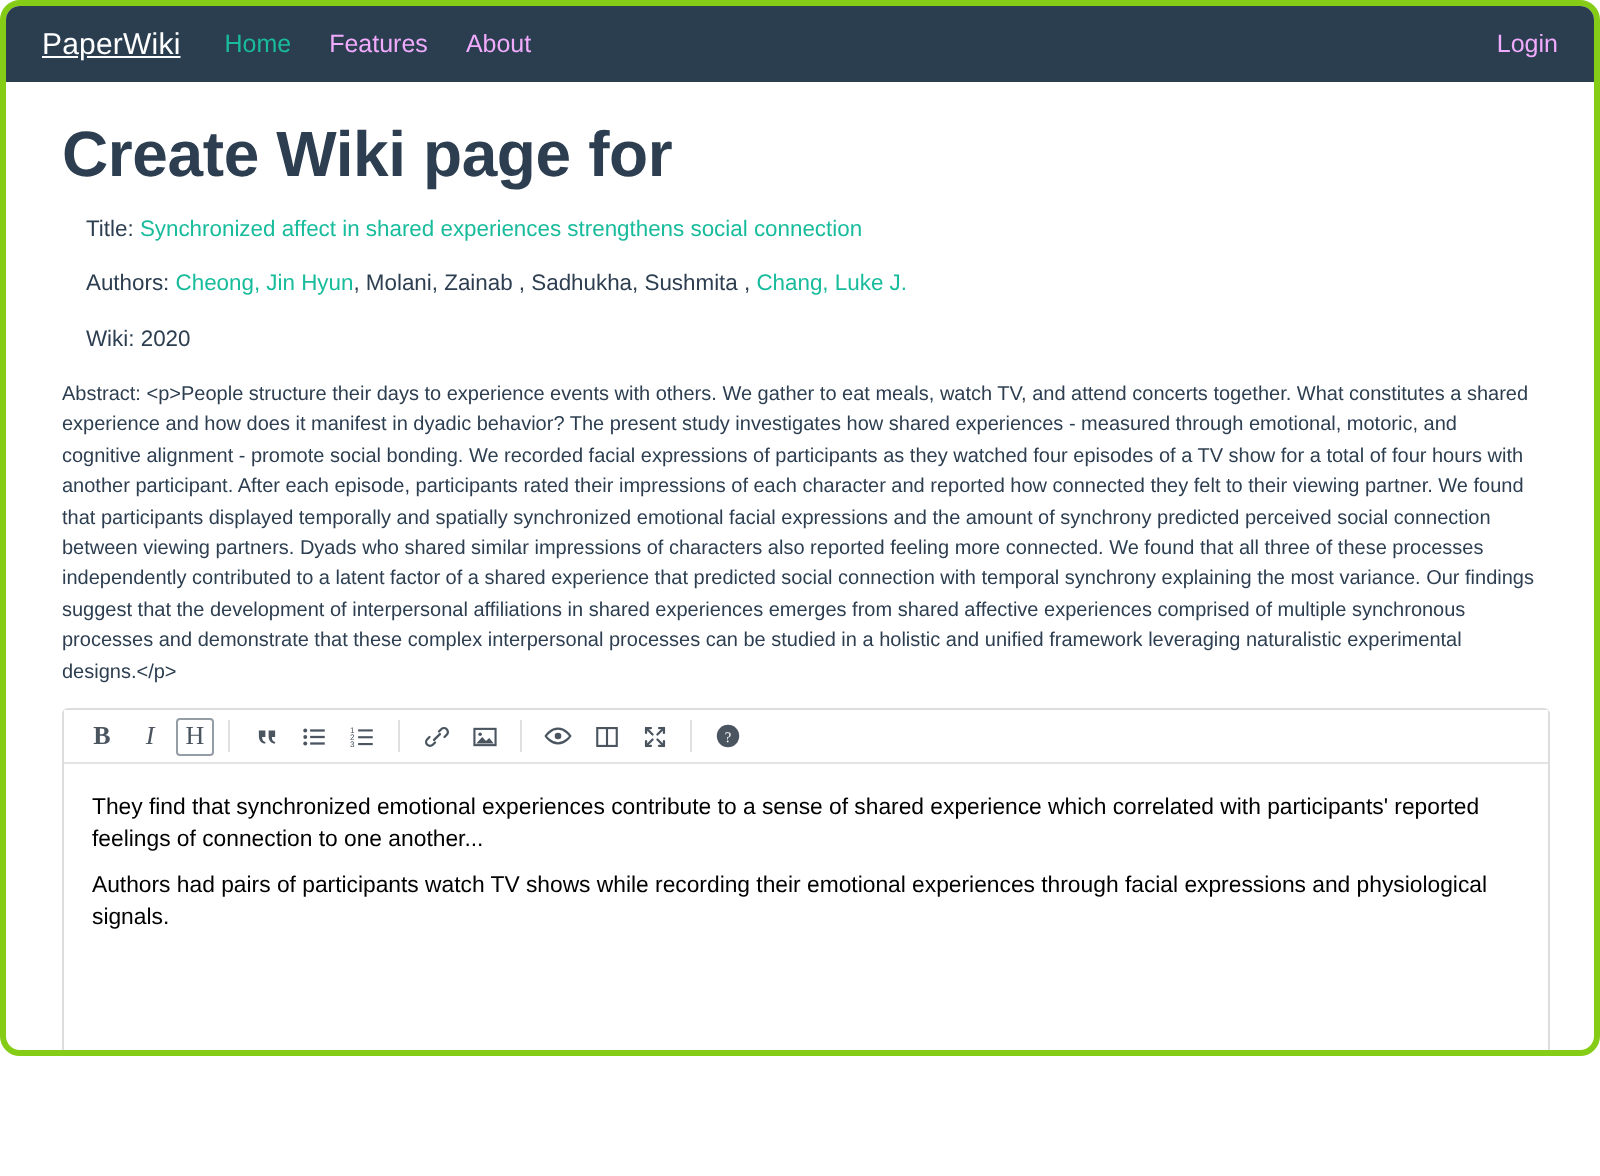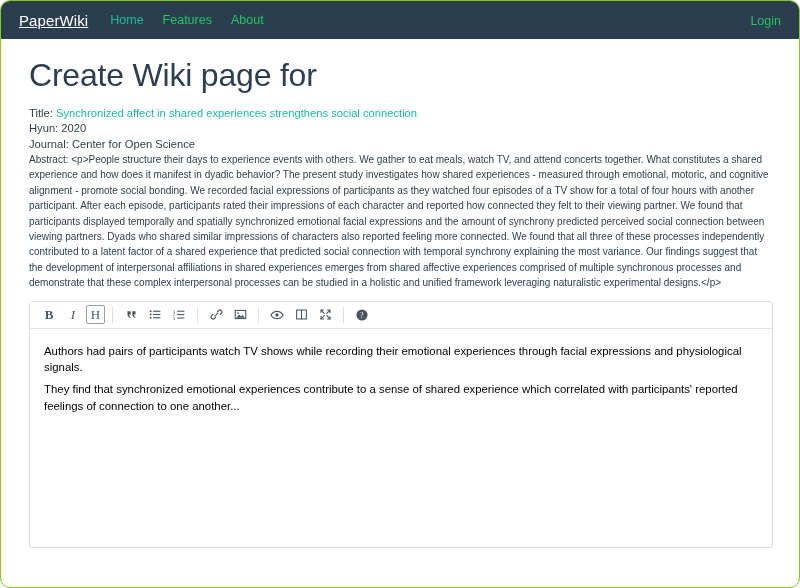--- a/index.html
+++ b/index.html
@@ -6,24 +6,24 @@
   * { box-sizing: border-box; }
   html, body {
     margin: 0; padding: 0;
     width: 800px; height: 588px;
     background: #ffffff;
     font-family: "Liberation Sans", sans-serif;
     overflow: hidden;
   }
   #screen {
     position: relative;
-    width: 800px; height: 588px;
+    width: 800px; height: 528px;
     background: #ffffff;
     border-radius: 10px;
-    border: 1px solid #84cc16;
+    border: 3px solid #84cc16;
     overflow: hidden;
   }
 
   
   .navbar {
     height: 38px;
     background: #2b3e50;
     display: flex;
     align-items: center;
     padding: 0 18px;
@@ -33,45 +33,45 @@
     font-size: 15px;
     font-weight: 400;
     color: #ffffff;
     letter-spacing: .1px;
     margin-right: 22px;
     white-space: nowrap;
   }
   .nav-links { display: flex; align-items: flex-start; gap: 19px; }
   .nav-link {
     font-size: 12.5px;
-    color: #22c55e;
+    color: #f0abfc;
     text-decoration: none;
     white-space: nowrap;
   }
   .nav-link.active { color: #18bc9c; }
   .nav-right { margin-left: auto; }
 
   
   .content {
     padding: 8px 28px 0 28px;
   }
   .page-title {
     font-size: 32px;
-    font-weight: 400;
+    font-weight: 700;
     color: #2c3e50;
     margin: 10px 0 12px 0;
     line-height: 1.15;
     letter-spacing: -.2px;
   }
   .meta {
     font-size: 11.2px;
     line-height: 15.4px;
     color: #2c3e50;
   }
-  .meta-row { margin: 0; }
+  .meta-row { margin: 12px; }
   .link { color: #18bc9c; text-decoration: none; }
   .abstract {
     font-size: 10px;
     line-height: 15.4px;
     color: #2c3e50;
     margin: 0 0 10px 0;
     text-align: left;
   }
 
   
@@ -156,26 +156,27 @@
   <div class="content">
 
     <h1 class="page-title">Create Wiki page for</h1>
 
     <div class="meta">
       <p class="meta-row">
         <span>Title:</span>
         <a class="link" href="#">Synchronized affect in shared experiences strengthens social connection</a>
       </p>
       <p class="meta-row">
-        <span>Hyun:</span>
-        <span>2020</span>
+        <span>Authors:</span>
+        <a class="link" href="#">Cheong, Jin Hyun</a><span>, Molani, Zainab , Sadhukha, Sushmita ,</span>
+        <a class="link" href="#">Chang, Luke J.</a>
       </p>
       <p class="meta-row">
-        <span>Journal:</span>
-        <span>Center for Open Science</span>
+        <span>Wiki:</span>
+        <span>2020</span>
       </p>
     </div>
 
     <p class="abstract">
       <span>Abstract:</span>
       <span>&lt;p&gt;People structure their days to experience events with others. We gather to eat meals, watch TV, and attend concerts together. What constitutes a shared experience and how does it manifest in dyadic behavior? The present study investigates how shared experiences - measured through emotional, motoric, and cognitive alignment - promote social bonding. We recorded facial expressions of participants as they watched four episodes of a TV show for a total of four hours with another participant. After each episode, participants rated their impressions of each character and reported how connected they felt to their viewing partner. We found that participants displayed temporally and spatially synchronized emotional facial expressions and the amount of synchrony predicted perceived social connection between viewing partners. Dyads who shared similar impressions of characters also reported feeling more connected. We found that all three of these processes independently contributed to a latent factor of a shared experience that predicted social connection with temporal synchrony explaining the most variance. Our findings suggest that the development of interpersonal affiliations in shared experiences emerges from shared affective experiences comprised of multiple synchronous processes and demonstrate that these complex interpersonal processes can be studied in a holistic and unified framework leveraging naturalistic experimental designs.&lt;/p&gt;</span>
     </p>
 
     <div class="editor">
 
@@ -250,22 +251,22 @@
 
         <div class="tb-btn">
           <svg width="14" height="14" viewBox="0 0 16 16">
             <circle cx="8" cy="8" r="6.4" fill="#4a5560"></circle>
             <text x="8" y="11.4" font-size="8.4" text-anchor="middle" fill="#ffffff" font-family="Liberation Serif, serif">?</text>
           </svg>
         </div>
       </div>
 
       <div class="editor-body">
+        <div class="md-p">They find that synchronized emotional experiences contribute to a sense of shared experience which correlated with participants' reported feelings of connection to one another...</div>
         <div class="md-p">Authors had pairs of participants watch TV shows while recording their emotional experiences through facial expressions and physiological signals.</div>
-        <div class="md-p">They find that synchronized emotional experiences contribute to a sense of shared experience which correlated with participants' reported feelings of connection to one another...</div>
         <div class="md-blank"></div>
 
       </div>
     </div>
 
   </div>
 
 </div>
 
 </body></html>

